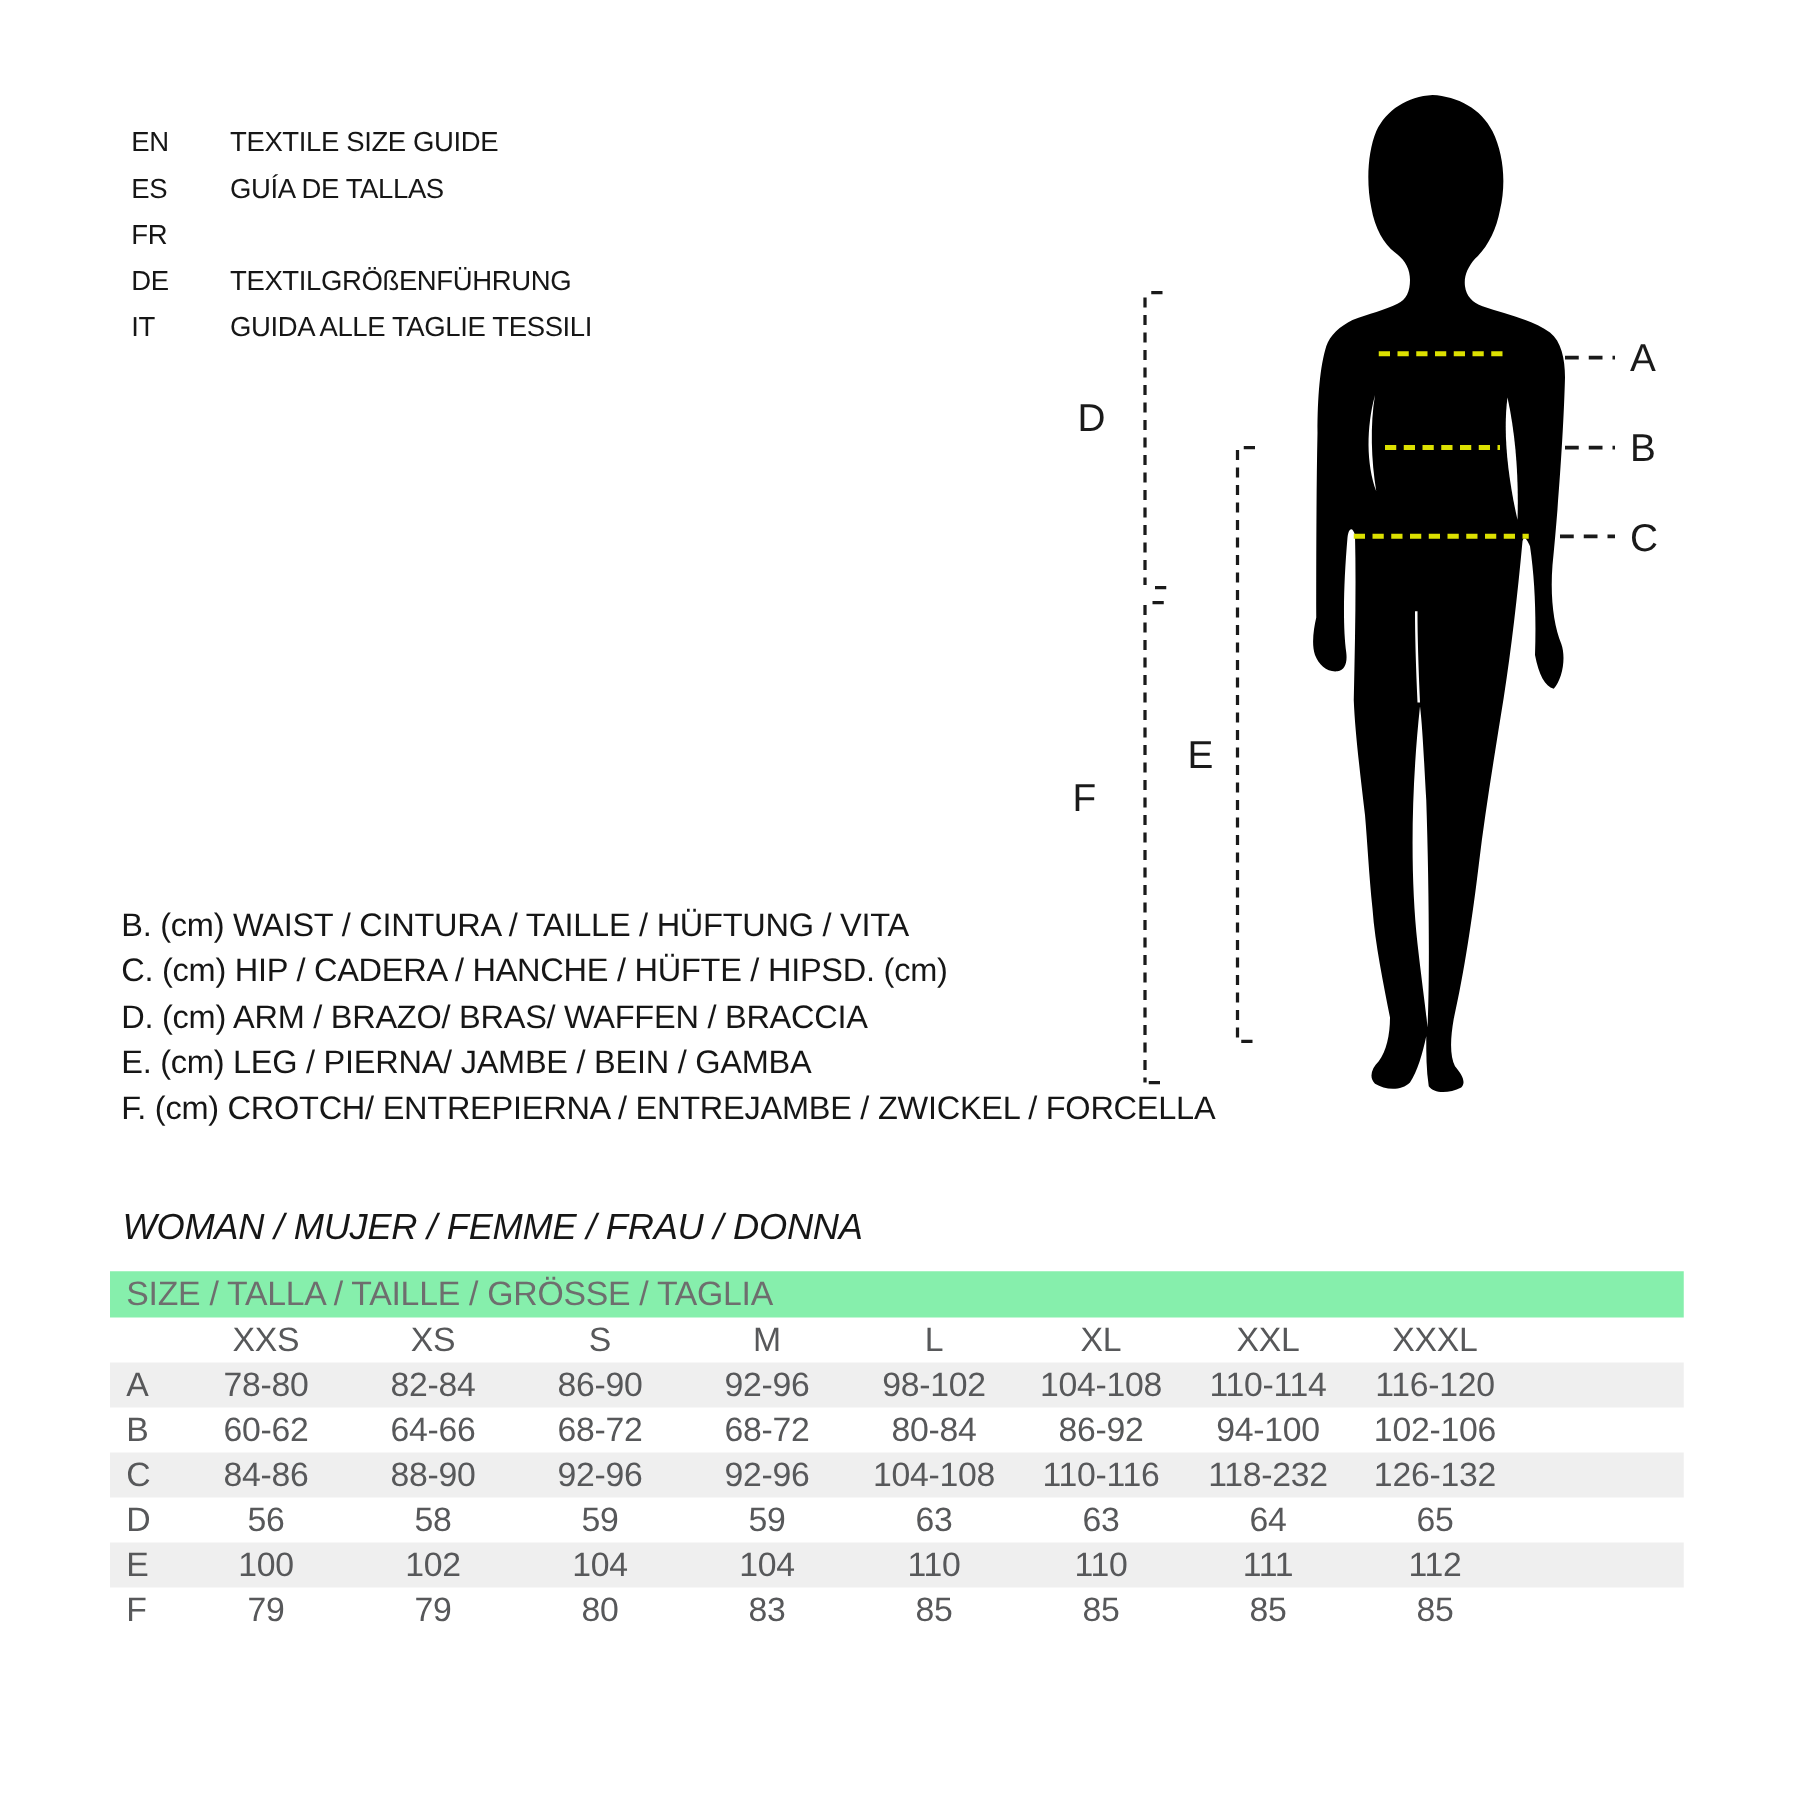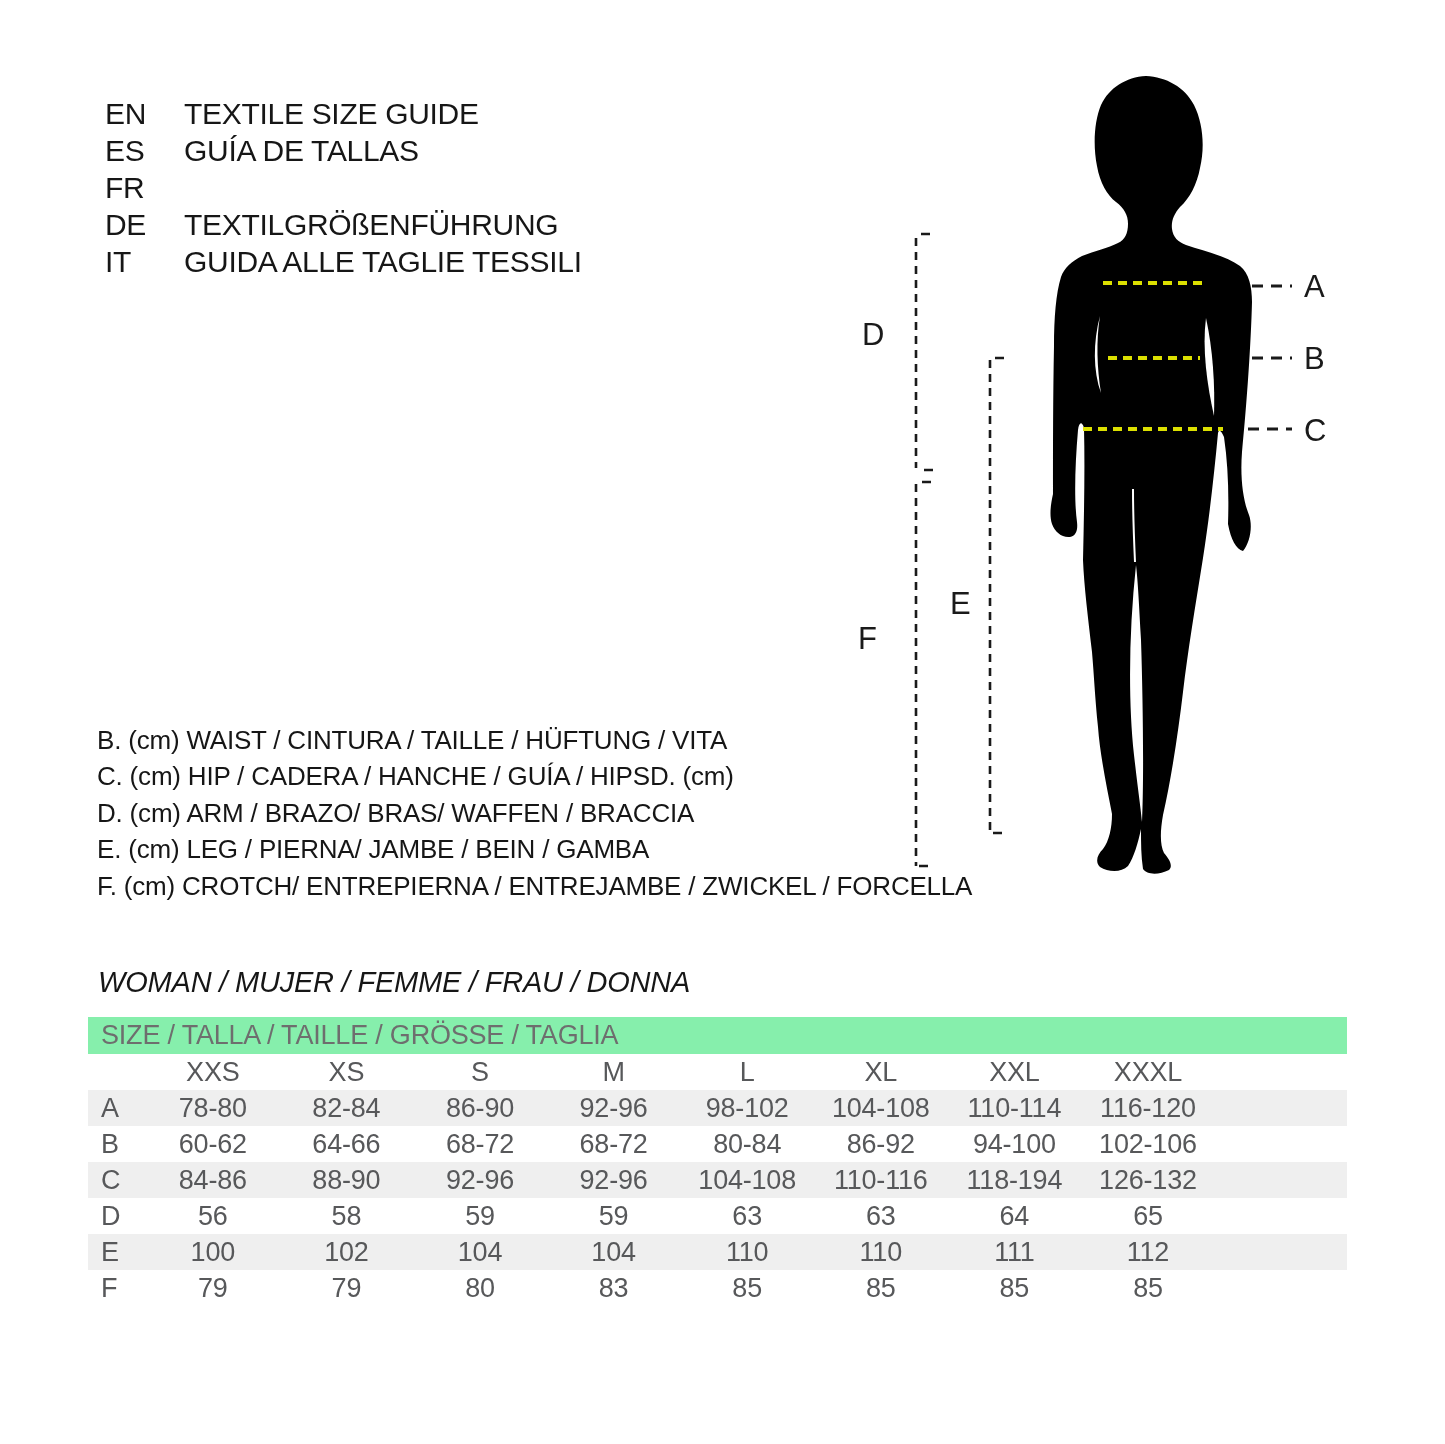--- a/index.html
+++ b/index.html
@@ -2,21 +2,21 @@
 <html><head>
 <meta charset="utf-8">
 <style>
   html,body{margin:0;padding:0;background:#fff;}
   .canvas{
     position:relative;width:1445px;height:1444px;background:#ffffff;
     font-family:"Liberation Sans",sans-serif;color:#161616;overflow:hidden;
   }
   
   .lang-block{position:absolute;left:105px;top:96px;}
-  .lang-row{display:flex;height:36.8px;align-items:center;font-size:30px;letter-spacing:-0.3px;}
+  .lang-row{display:flex;height:36.8px;align-items:center;font-size:22px;letter-spacing:-0.3px;}
   .lang-code{width:79px;flex:0 0 79px;}
   
   .legend-block{position:absolute;left:97px;top:722px;font-size:26px;line-height:36.4px;letter-spacing:-0.2px;}
   
   .gender-title{position:absolute;left:98px;top:966px;font-size:29px;letter-spacing:-0.2px;font-style:italic;}
   
   .size-table{position:absolute;left:88px;top:1017px;width:1259px;font-size:27px;color:#57585a;letter-spacing:-0.2px;}
   .size-header-bar{height:37px;background:#86efac;color:#6e6e6e;display:flex;align-items:center;
     padding-left:13px;box-sizing:border-box;font-size:27px;}
   .trow{display:grid;grid-template-columns:58px repeat(8,133.6px) 1fr;height:36px;align-items:center;}
@@ -49,21 +49,21 @@
       <span>TEXTILGRÖßENFÜHRUNG</span>
     </div>
     <div class="lang-row">
       <span class="lang-code">IT</span>
       <span>GUIDA ALLE TAGLIE TESSILI</span>
     </div>
   </div>
 
   <div class="legend-block">
     <div>B. (cm) WAIST / CINTURA / TAILLE / HÜFTUNG / VITA</div>
-    <div>C. (cm) HIP / CADERA / HANCHE / GUÍA / HIPSD. (cm)</div>
+    <div>C. (cm) HIP / CADERA / HANCHE / HÜFTE / HIPSD. (cm)</div>
     <div>D. (cm) ARM / BRAZO/ BRAS/ WAFFEN / BRACCIA</div>
     <div>E. (cm) LEG / PIERNA/ JAMBE / BEIN / GAMBA</div>
     <div>F. (cm) CROTCH/ ENTREPIERNA / ENTREJAMBE / ZWICKEL / FORCELLA</div>
   </div>
 
   <div class="gender-title">WOMAN / MUJER / FEMME / FRAU / DONNA</div>
 
   <div class="size-table">
     <div class="size-header-bar">
       <span>SIZE / TALLA / TAILLE / GRÖSSE / TAGLIA</span>
@@ -105,21 +105,21 @@
       <span></span>
     </div>
     <div class="trow stripe">
       <span class="rl">C</span>
       <span class="v">84-86</span>
       <span class="v">88-90</span>
       <span class="v">92-96</span>
       <span class="v">92-96</span>
       <span class="v">104-108</span>
       <span class="v">110-116</span>
-      <span class="v">118-194</span>
+      <span class="v">118-232</span>
       <span class="v">126-132</span>
       <span></span>
     </div>
     <div class="trow">
       <span class="rl">D</span>
       <span class="v">56</span>
       <span class="v">58</span>
       <span class="v">59</span>
       <span class="v">59</span>
       <span class="v">63</span>

